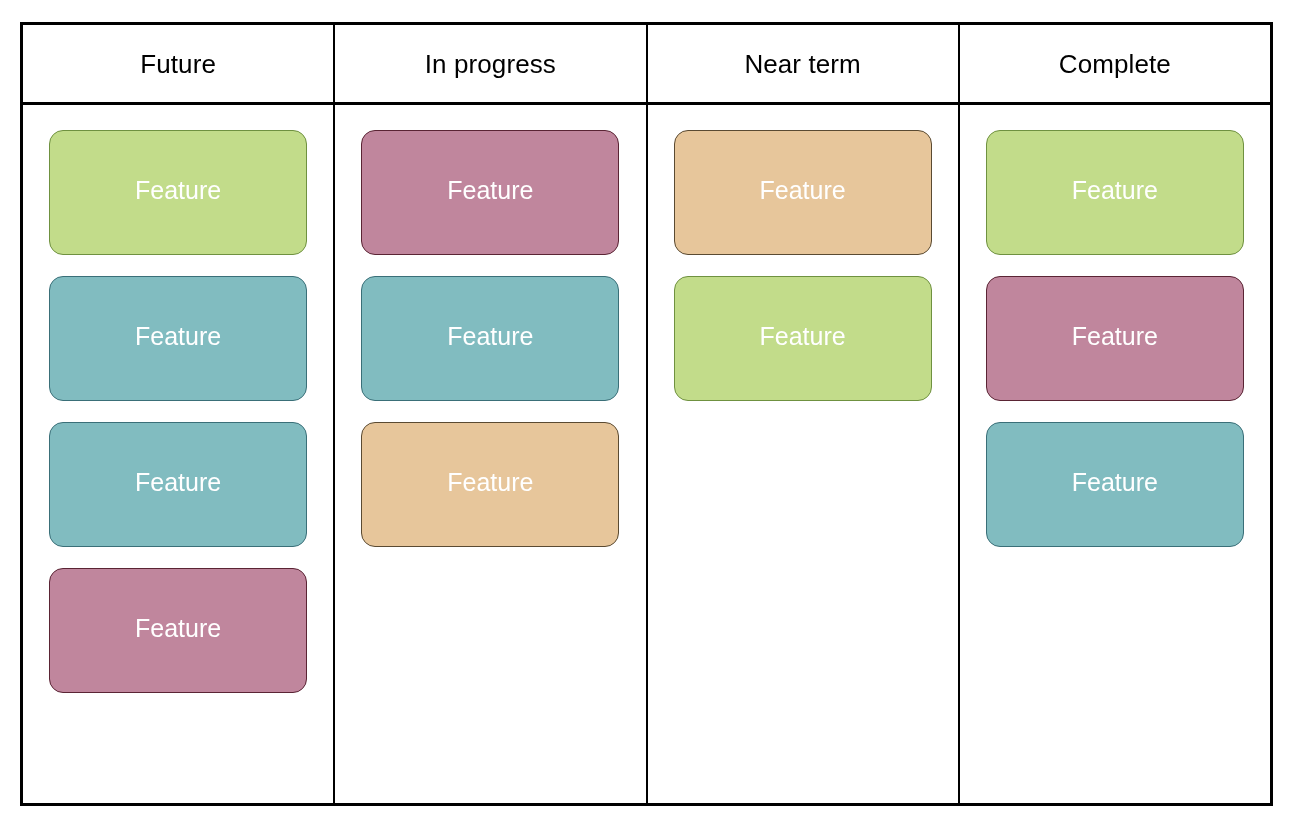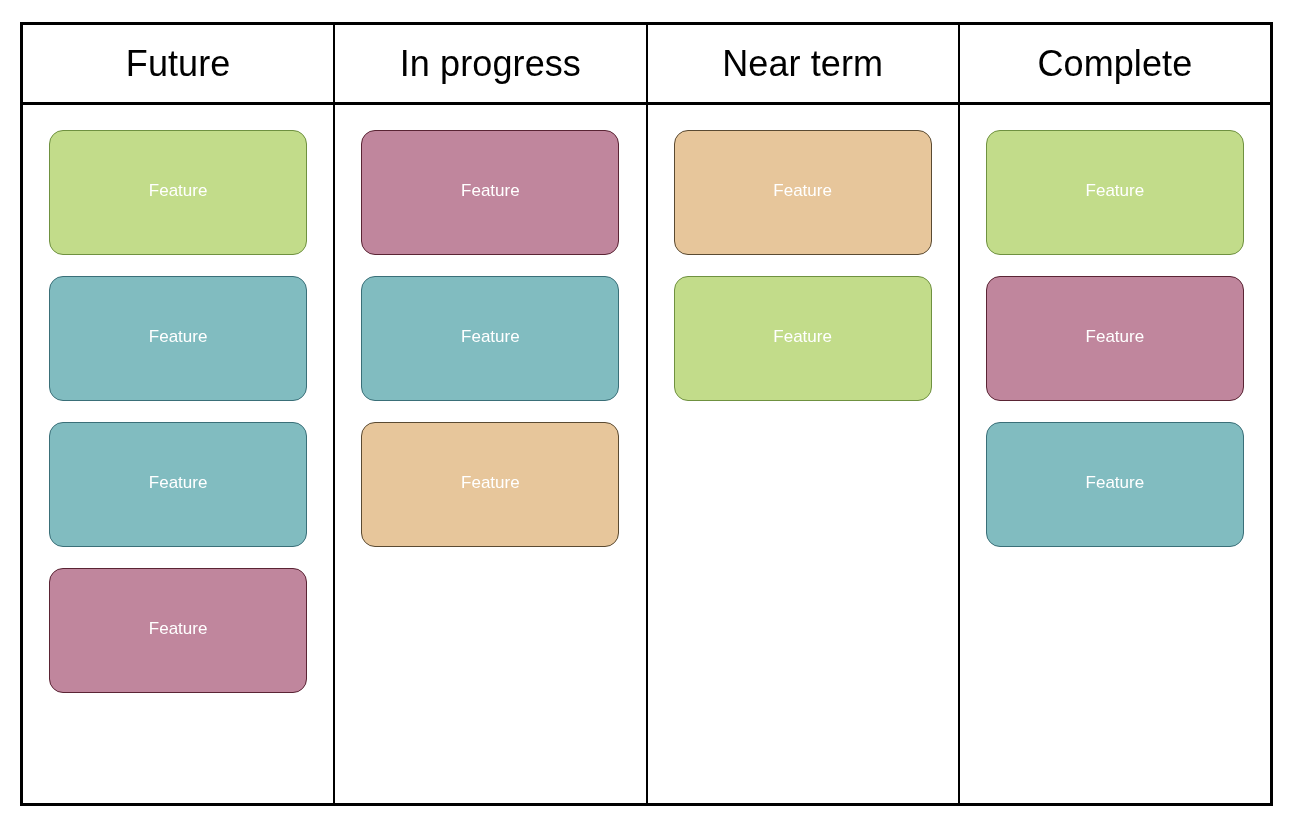--- a/index.html
+++ b/index.html
@@ -41,21 +41,21 @@
     display: flex;
     align-items: center;
     justify-content: center;
     box-sizing: border-box;
     border-right: 2px solid #000000;
   }
   .header-cell:last-child {
     border-right: none;
   }
   .header-cell .header-label {
-    font-size: 36px;
+    font-size: 26px;
     line-height: 1;
     color: #000000;
     font-weight: 400;
     letter-spacing: 0.1px;
     white-space: nowrap;
   }
 
   
   .body-row {
     display: flex;
@@ -83,21 +83,21 @@
     flex: 0 0 125px;
     border-radius: 14px;
     border: 1.5px solid #000000;
     box-sizing: border-box;
     display: flex;
     align-items: center;
     justify-content: center;
     position: relative;
   }
   .card .card-label {
-    font-size: 17px;
+    font-size: 25px;
     line-height: 1;
     color: #ffffff;
     font-weight: 400;
     white-space: nowrap;
     position: relative;
     top: -2px;
   }
 
   .card.green  { background: #c2dc8a; border-color: #6f9140; }
   .card.teal   { background: #81bcc0; border-color: #3a6f78; }

